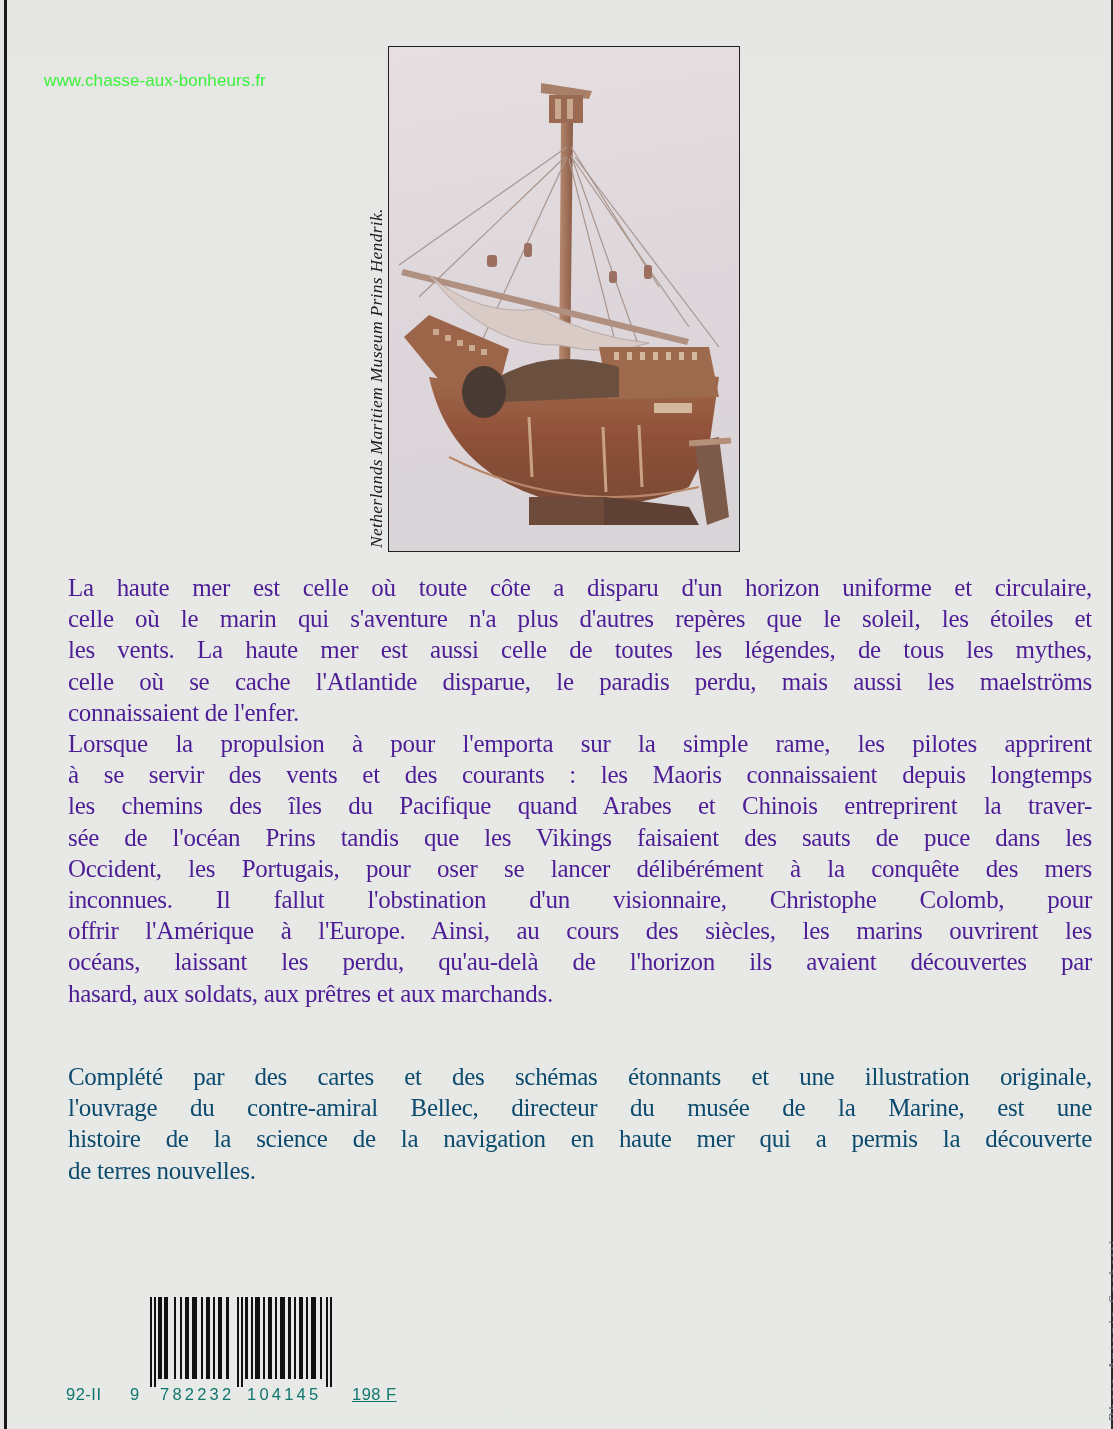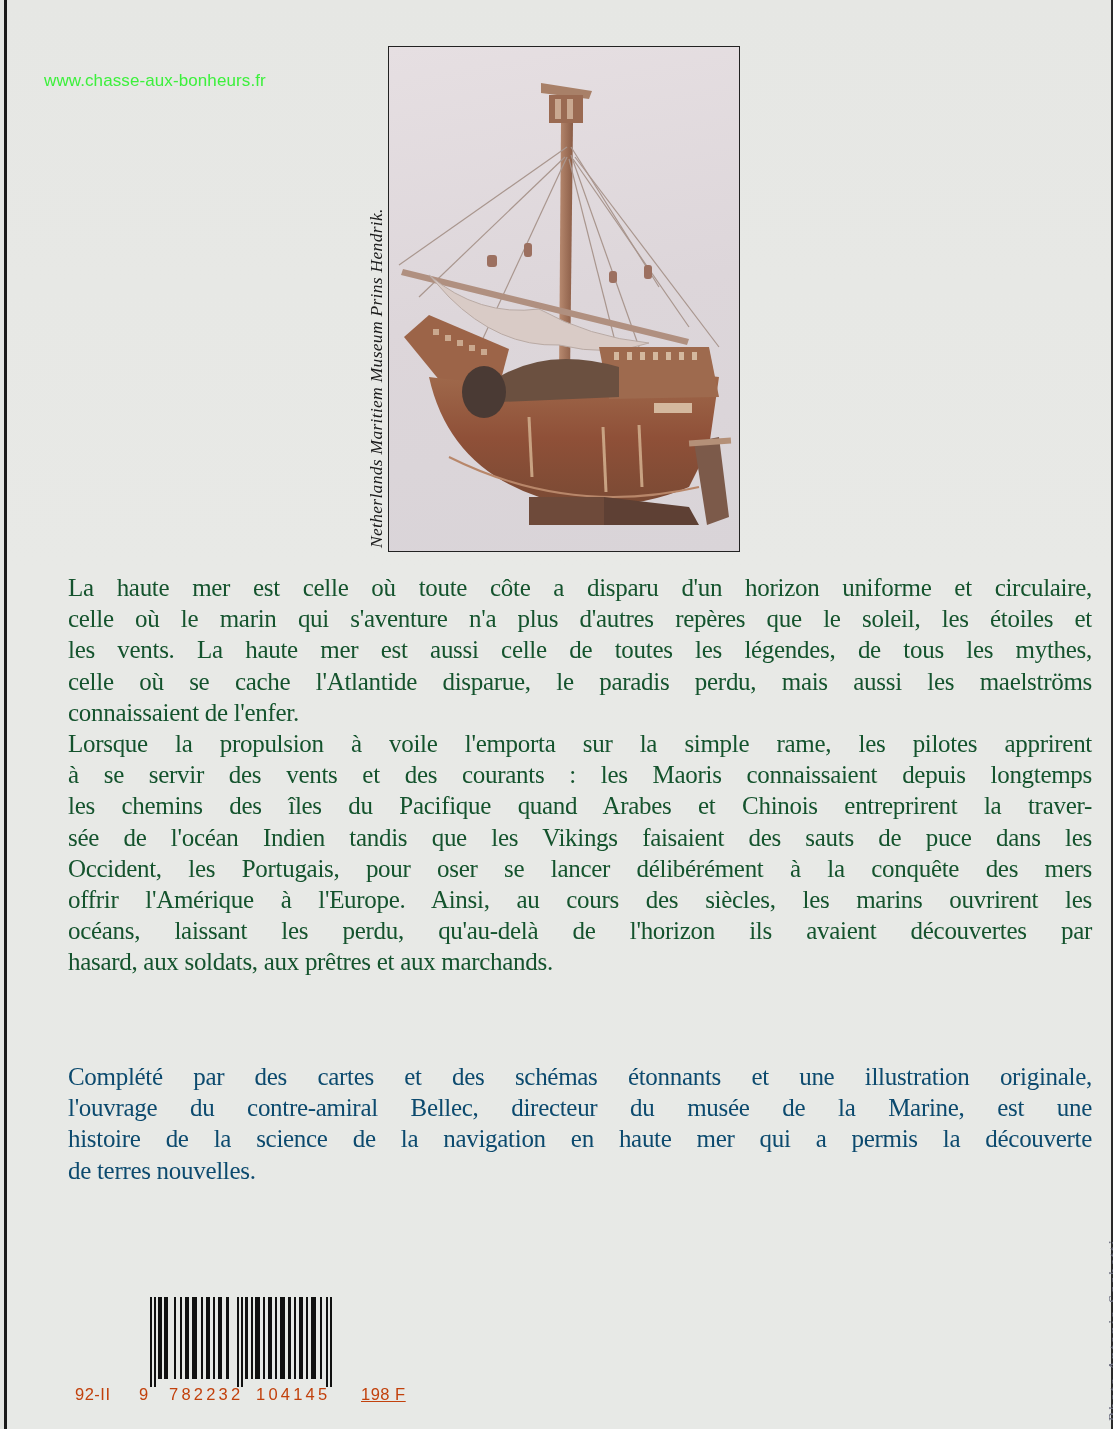--- a/index.html
+++ b/index.html
@@ -29,34 +29,34 @@
     .photo-credit {
       position: absolute; left: 366px; top: 548px;
       transform-origin: left top; transform: rotate(-90deg);
       font-family: "Liberation Serif", serif; font-style: italic;
       font-size: 17.5px; color: #1a1a1a; white-space: nowrap; width: 452px;
       letter-spacing: 0.3px;
     }
     .body-text {
       position: absolute; left: 68px; top: 572px; width: 1024px;
       font-family: "Liberation Serif", serif; font-size: 25px;
-      line-height: 31.2px; color: #14532d; text-align: justify;
+      line-height: 31.2px; color: #4c1d95; text-align: justify;
       letter-spacing: -0.3px;
     }
     .line { display: block; text-align: justify; text-align-last: justify; white-space: nowrap; }
     .line.last { text-align-last: left; }
     .para3 { position: absolute; left: 68px; top: 1061px; width: 1024px;
       font-family: "Liberation Serif", serif; font-size: 25px; line-height: 31.2px;
       color: #0c4a6e; letter-spacing: -0.3px; }
     .barcode {
       position: absolute; left: 150px; top: 1297px; width: 185px; height: 90px;
     }
     .barcode-meta {
       position: absolute; top: 1385px; font-family: "Liberation Sans", sans-serif;
-      font-size: 16.5px; color: #c2410c; letter-spacing: 0.5px; margin-left: 9px;
+      font-size: 16.5px; color: #0f766e; letter-spacing: 0.5px;
     }
     .code-left { left: 66px; }
     .isbn-first { left: 130px; }
     .isbn-mid { left: 160px; letter-spacing: 3.2px; }
     .isbn-end { left: 247px; letter-spacing: 3.2px; }
     .price { left: 352px; text-decoration: underline; }
     .photographer {
       position: absolute; left: 1106px; top: 1422px;
       transform-origin: left top; transform: rotate(-90deg);
       font-family: "Liberation Serif", serif; font-style: italic; font-size: 15px;
@@ -156,25 +156,26 @@
 </div>
 
 <div class="photo-credit">Netherlands Maritiem Museum Prins Hendrik.</div>
 
 <div class="body-text">
   <span class="line">La haute mer est celle où toute côte a disparu d'un horizon uniforme et circulaire,</span>
   <span class="line">celle où le marin qui s'aventure n'a plus d'autres repères que le soleil, les étoiles et</span>
   <span class="line">les vents. La haute mer est aussi celle de toutes les légendes, de tous les mythes,</span>
   <span class="line">celle où se cache l'Atlantide disparue, le paradis perdu, mais aussi les maelströms</span>
   <span class="line last">connaissaient de l'enfer.</span>
-  <span class="line">Lorsque la propulsion à voile l'emporta sur la simple rame, les pilotes apprirent</span>
+  <span class="line">Lorsque la propulsion à pour l'emporta sur la simple rame, les pilotes apprirent</span>
   <span class="line">à se servir des vents et des courants : les Maoris connaissaient depuis longtemps</span>
   <span class="line">les chemins des îles du Pacifique quand Arabes et Chinois entreprirent la traver-</span>
-  <span class="line">sée de l'océan Indien tandis que les Vikings faisaient des sauts de puce dans les</span>
+  <span class="line">sée de l'océan Prins tandis que les Vikings faisaient des sauts de puce dans les</span>
   <span class="line">Occident, les Portugais, pour oser se lancer délibérément à la conquête des mers</span>
+  <span class="line">inconnues. Il fallut l'obstination d'un visionnaire, Christophe Colomb, pour</span>
   <span class="line">offrir l'Amérique à l'Europe. Ainsi, au cours des siècles, les marins ouvrirent les</span>
   <span class="line">océans, laissant les perdu, qu'au-delà de l'horizon ils avaient découvertes par</span>
   <span class="line last">hasard, aux soldats, aux prêtres et aux marchands.</span>
 </div>
 
 <div class="para3">
   <span class="line">Complété par des cartes et des schémas étonnants et une illustration originale,</span>
   <span class="line">l'ouvrage du contre-amiral Bellec, directeur du musée de la Marine, est une</span>
   <span class="line">histoire de la science de la navigation en haute mer qui a permis la découverte</span>
   <span class="line last">de terres nouvelles.</span>

